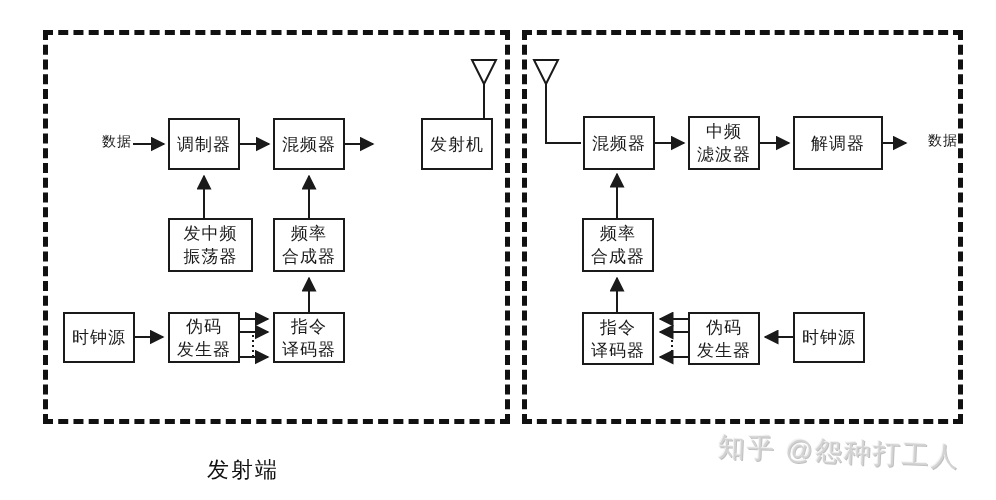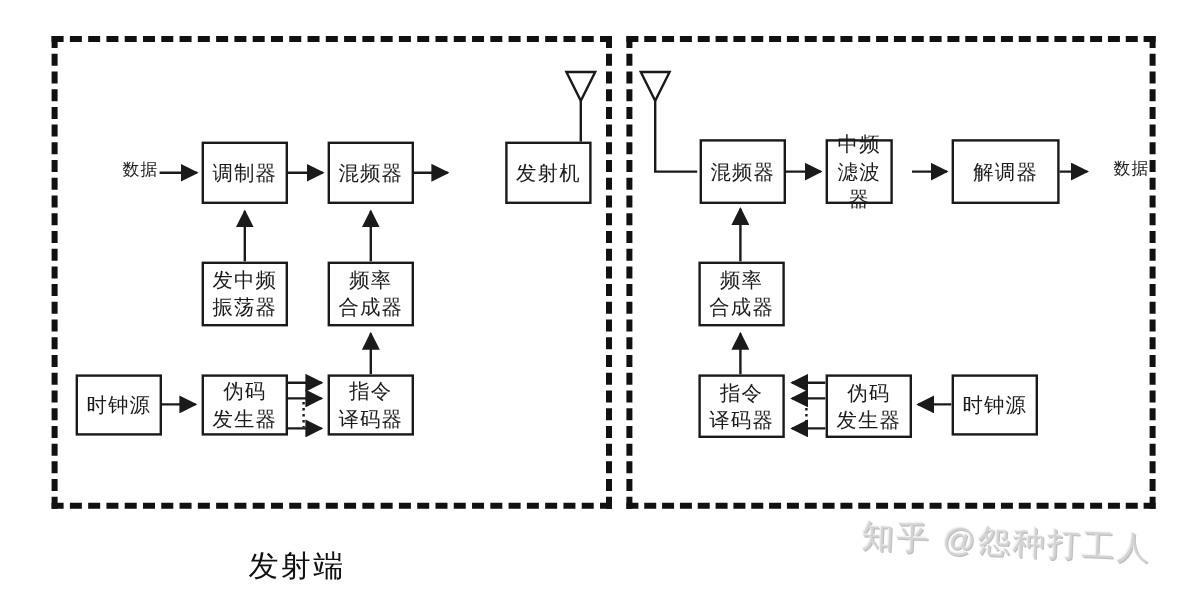--- a/index.html
+++ b/index.html
@@ -35,21 +35,21 @@
     position:absolute;
     font-size:14px;
     color:#1a1a1a;
     text-align:right;
     z-index:2;
     letter-spacing:1px;
   }
   .caption{
     position:absolute;
     font-family:"Liberation Sans","DejaVu Sans",sans-serif;
-    font-size:25px;
+    font-size:22px;
     color:#111111;
     z-index:3;
     letter-spacing:2px;
   }
   .watermark{
     position:absolute;
     font-family:"Liberation Sans","DejaVu Sans",sans-serif;
     font-size:27px;
     color:#d3d3d3;
     text-shadow:-1px -1px 0 #f2f2f2, 1px 1px 0 #c0c0c0;
@@ -101,32 +101,32 @@
       <line x1="688" y1="332" x2="660" y2="332" marker-end="url(#ah)"></line>
       <line x1="688" y1="357" x2="660" y2="357" marker-end="url(#ah)"></line>
       <line x1="672" y1="335" x2="672" y2="356" stroke-dasharray="2 3"></line>
     </g>
   </svg>
 
   <div class="flow-label" style="left:84px;top:133px;width:48px;">数据</div>
   <div class="block" style="left:168px;top:118px;width:72px;height:52px;text-align:right;">调制器</div>
   <div class="block" style="left:273px;top:118px;width:72px;height:52px;">混频器</div>
   <div class="block" style="left:377px;top:118px;width:72px;height:52px;margin-left:44px;">发射机</div>
-  <div class="block" style="left:168px;top:218px;width:72px;height:54px;">发中频
+  <div class="block" style="left:168px;top:218px;width:85px;height:54px;">发中频
 振荡器</div>
   <div class="block" style="left:273px;top:218px;width:72px;height:54px;">频率
 合成器</div>
   <div class="block" style="left:63px;top:312px;width:72px;height:51px;">时钟源</div>
   <div class="block" style="left:168px;top:312px;width:72px;height:51px;">伪码
 发生器</div>
   <div class="block" style="left:273px;top:312px;width:72px;height:51px;">指令
 译码器</div>
 
   <div class="block" style="left:583px;top:116px;width:72px;height:54px;">混频器</div>
-  <div class="block" style="left:688px;top:116px;width:56px;height:54px;">中频
+  <div class="block" style="left:688px;top:116px;width:72px;height:54px;">中频
 滤波器</div>
   <div class="block" style="left:793px;top:116px;width:90px;height:54px;">解调器</div>
   <div class="flow-label" style="left:910px;top:132px;width:48px;">数据</div>
   <div class="block" style="left:582px;top:218px;width:72px;height:54px;">频率
 合成器</div>
   <div class="block" style="left:582px;top:312px;width:72px;height:53px;">指令
 译码器</div>
   <div class="block" style="left:688px;top:312px;width:72px;height:53px;">伪码
 发生器</div>
   <div class="block" style="left:793px;top:312px;width:72px;height:51px;">时钟源</div>

